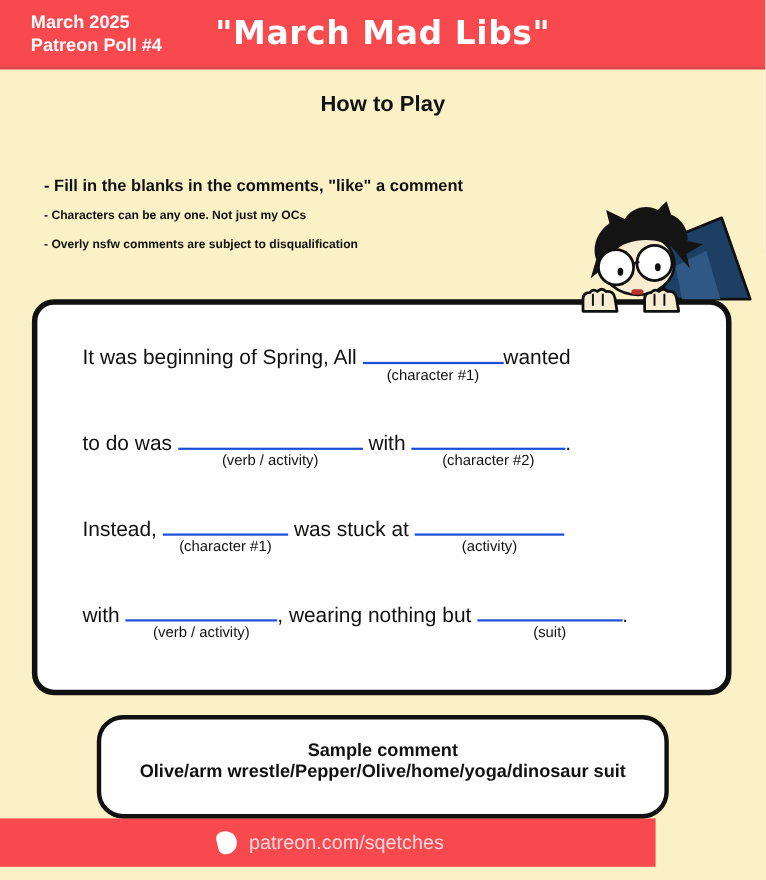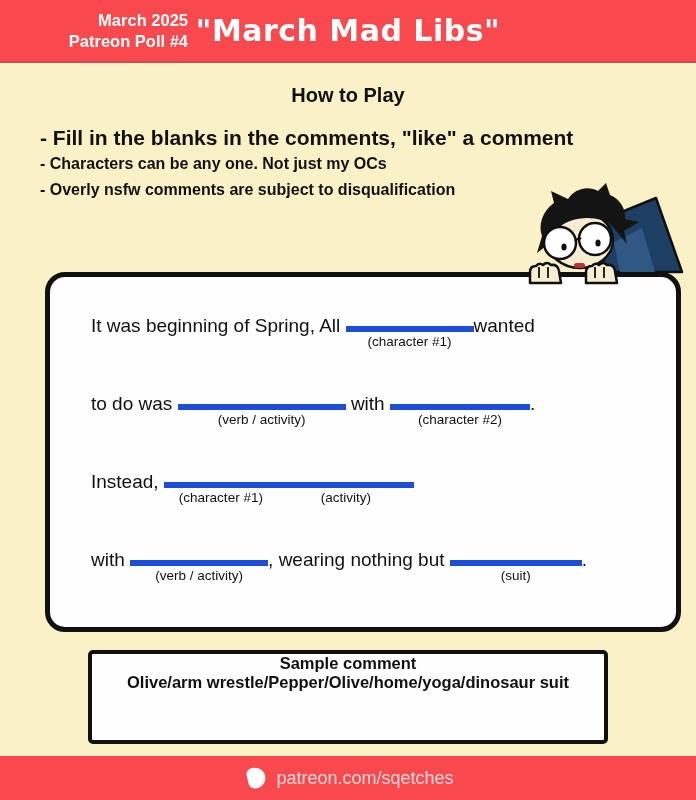--- a/index.html
+++ b/index.html
@@ -8,73 +8,73 @@
     position:relative; width:696px; height:800px; overflow:hidden;
     background:#FAF2C6; font-family:"Liberation Sans", sans-serif; color:#111;
     margin:0 auto;
   }
   
   .header {
     position:absolute; top:0; left:0; width:696px; height:63px;
     background:#F8494F; border-bottom:2px solid #D8434E;
   }
   .poll-label {
-    position:absolute; left:28px; top:10px; width:160px; text-align:right;
+    position:absolute; left:28px; top:10px; width:160px; text-align:left;
     color:#fff; font-weight:700; font-size:16.5px; line-height:21px;
   }
   .main-title {
     position:absolute; top:13px; left:0; width:100%; text-align:center;
     color:#fff; font-family:"DejaVu Sans", sans-serif; font-weight:bold;
     font-size:30px; letter-spacing:0.5px;
   }
   
   .howto-heading {
     position:absolute; top:84px; left:0; width:100%; text-align:center;
     font-size:20px; font-weight:700;
   }
   .rules {
     position:absolute; top:124px; left:40px; width:540px; list-style:none;
   }
   .rule { font-weight:700; }
-  .rule-big   { font-size:21px; line-height:27px; }
-  .rule-small { font-size:16px;   line-height:26px; }
+  .rule-big   { font-size:15px; line-height:27px;margin-top:32px; }
+  .rule-small { font-size:11px;   line-height:26px; }
   .rule-indent { padding-left:5px; }
   
   .mascot {
     position:absolute; left:508px; top:182px; width:176px; height:106px; z-index:3;
   }
   
   .madlib-box {
-    position:absolute; left:45px; top:272px; width:636px; height:360px;
+    position:absolute; left:29px; top:272px; width:636px; height:360px;
     background:#FEFEFE; border:5px solid #111; border-radius:20px;
     padding:38px 0 0 41px; z-index:2;
   }
   .madlib-line {
     position:relative; font-size:19px; color:#111; white-space:pre;
     height:44px; margin-bottom:34px;
   }
   .blank {
     display:inline-block; position:relative; height:15px;
-    border-bottom:6px solid #1d4ed8; vertical-align:baseline;
+    border-bottom:2px solid #1d4ed8; vertical-align:baseline;
   }
   .blank-label {
     position:absolute; top:17px; left:0; width:100%; text-align:center;
     font-size:13.5px; font-weight:400; color:#111; white-space:nowrap;
   }
   
   .sample-box {
     position:absolute; left:88px; top:650px; width:520px; height:94px;
-    background:#FEFEFE; border:4px solid #111; border-radius:5px;
-    text-align:center; z-index:2;
+    background:#FEFEFE; border:4px solid #111; border-radius:24px;
+    text-align:center; padding-top:19px; z-index:2;
   }
   .sample-heading { font-size:16.5px; font-weight:700; }
   .sample-text    { font-size:16.5px; font-weight:700; }
   
   .footer {
-    position:absolute; left:0; bottom:0; width:696px; height:44px;
+    position:absolute; left:0; bottom:12px; width:596px; height:44px;
     background:#F8494F; display:flex; align-items:center; justify-content:center;
     gap:9px;
   }
   .footer-url { color:#FFD9DB; font-size:18px; font-weight:400; }
 </style>
 </head>
 <body>
 
 <div id="canvas">
 
@@ -117,21 +117,21 @@
     </g>
     <g transform="translate(56,0)">
       <path d="M22 101 L22 90 Q22 84 28 84 Q31 80 35 83 Q39 79 43 83 Q50 82 51 89 L53 101 Z" fill="#F6EDD2" stroke="#101010" stroke-width="2.5" stroke-linejoin="round"></path>
       <path d="M31 85 V96 M40 85 V96" fill="none" stroke="#101010" stroke-width="1.8"></path>
     </g>
   </svg>
 
   <div class="madlib-box">
     <div class="madlib-line"><span>It was beginning of Spring, All </span><span class="blank" style="width:128px"><span class="blank-label">(character #1)</span></span><span>wanted</span></div>
     <div class="madlib-line"><span>to do was </span><span class="blank" style="width:168px"><span class="blank-label">(verb / activity)</span></span><span> with </span><span class="blank" style="width:140px"><span class="blank-label">(character #2)</span></span><span>.</span></div>
-    <div class="madlib-line"><span>Instead, </span><span class="blank" style="width:114px"><span class="blank-label">(character #1)</span></span><span class="blank" style="width:136px"><span class="blank-label">(activity)</span></span></div>
+    <div class="madlib-line"><span>Instead, </span><span class="blank" style="width:114px"><span class="blank-label">(character #1)</span></span><span> was stuck at </span><span class="blank" style="width:136px"><span class="blank-label">(activity)</span></span></div>
     <div class="madlib-line"><span>with </span><span class="blank" style="width:138px"><span class="blank-label">(verb / activity)</span></span><span>, wearing nothing but </span><span class="blank" style="width:132px"><span class="blank-label">(suit)</span></span><span>.</span></div>
   </div>
 
   <div class="sample-box">
     <div class="sample-heading">Sample comment</div>
     <div class="sample-text">Olive/arm wrestle/Pepper/Olive/home/yoga/dinosaur suit</div>
   </div>
 
   <div class="footer">
     <svg width="25" height="25" viewBox="0 0 30 30" aria-hidden="true">

